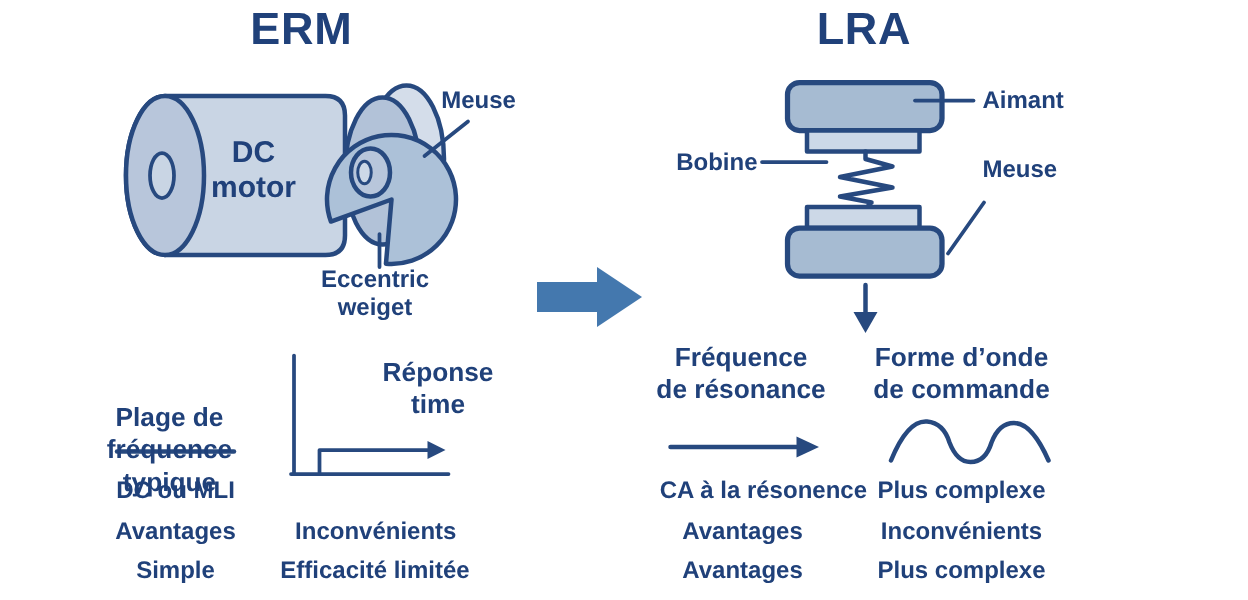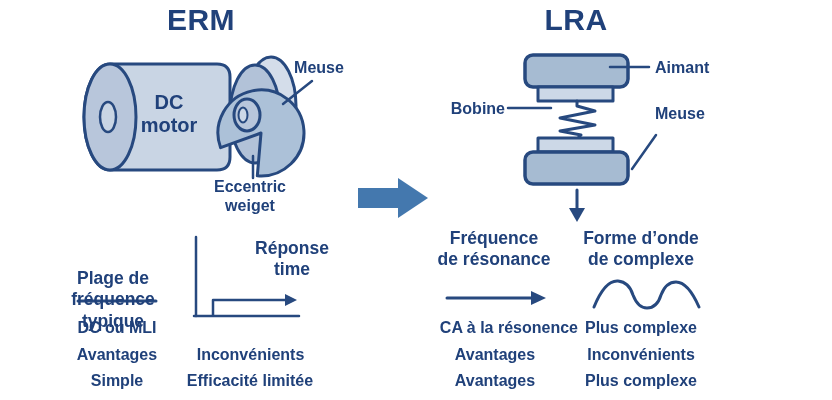--- a/index.html
+++ b/index.html
@@ -97,21 +97,21 @@
 time</div>
   <div class="t" style="left:57px;top:318px;width:120px;">DC ou MLI</div>
   <div class="t" style="left:57px;top:345px;width:120px;">Avantages</div>
   <div class="t" style="left:57px;top:371px;width:120px;">Simple</div>
   <div class="t" style="left:178px;top:345px;width:145px;">Inconvénients</div>
   <div class="t" style="left:175px;top:371px;width:150px;text-align:center;">Efficacité limitée</div>
 
   <div class="t hdr" style="left:419px;top:228px;width:150px;">Fréquence
 de résonance</div>
   <div class="t hdr" style="left:566px;top:228px;width:150px;">Forme d’onde
-de complexe</div>
+de commande</div>
   <div class="t" style="left:413px;top:318px;width:165px;text-align:right;">CA à la résonence</div>
   <div class="t" style="left:420px;top:345px;width:150px;">Avantages</div>
   <div class="t" style="left:420px;top:371px;width:150px;">Avantages</div>
   <div class="t" style="left:566px;top:318px;width:150px;">Plus complexe</div>
   <div class="t" style="left:566px;top:345px;width:150px;">Inconvénients</div>
   <div class="t" style="left:566px;top:371px;width:150px;">Plus complexe</div>
 
 </div>
 
 </body></html>

